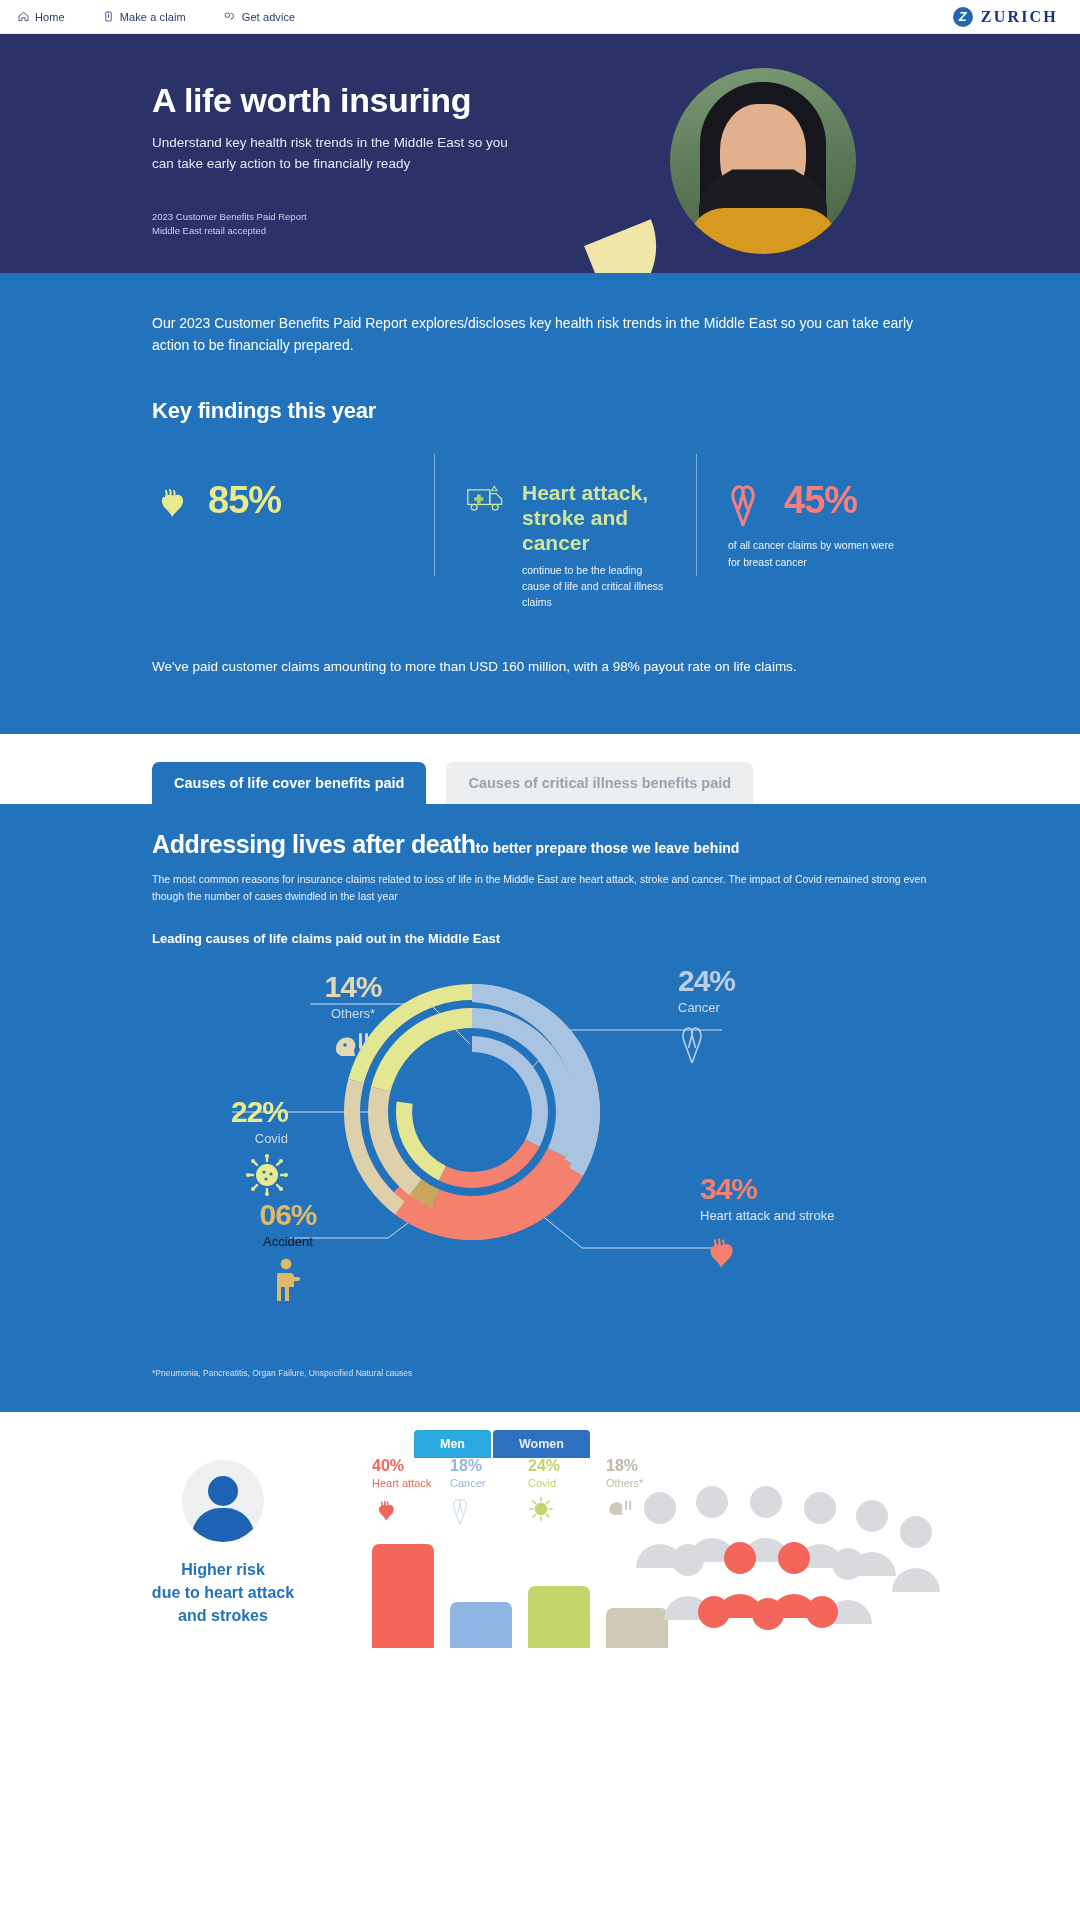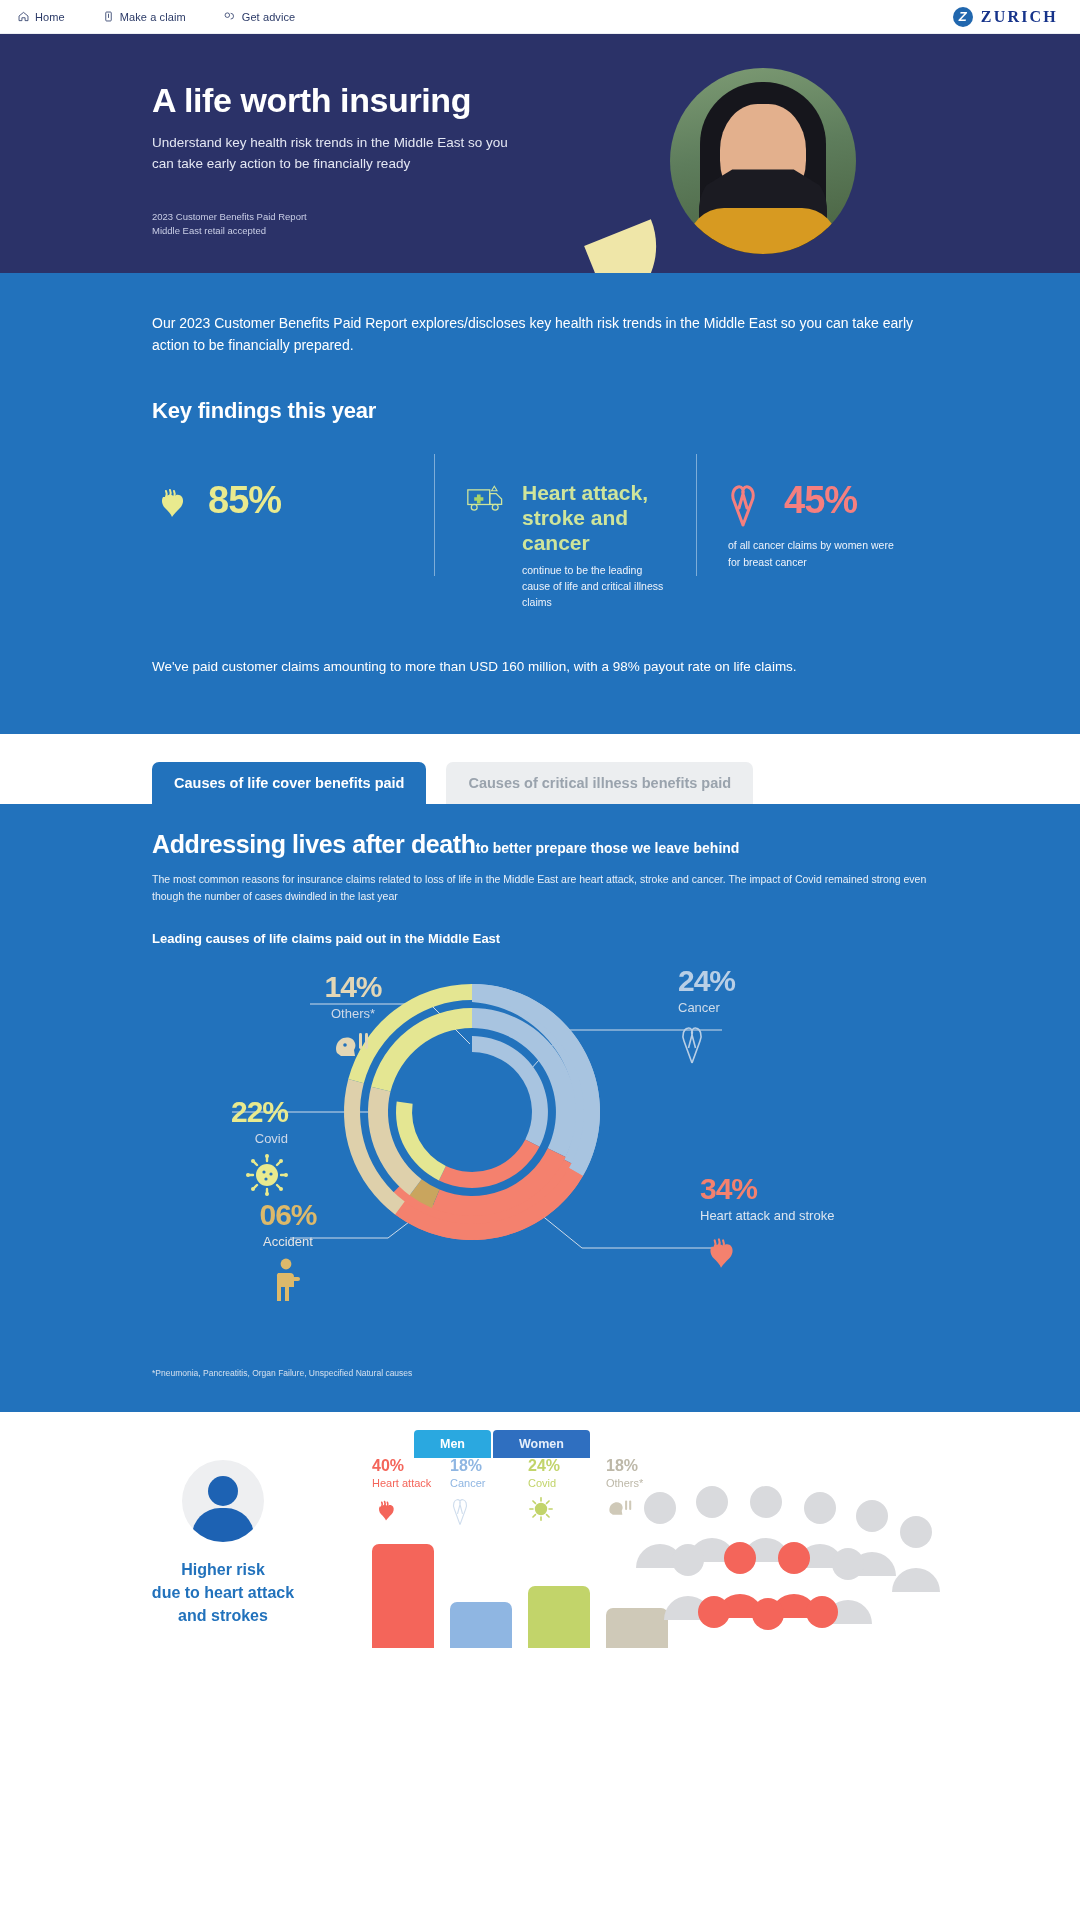--- a/index.html
+++ b/index.html
@@ -197,21 +197,21 @@
   .l-others .pct { color: #e3d7b6; margin-top: 12px; }
   .l-others .nm { color: #cfd9e8; }
   .l-cancer { left: 678px; top: 14px; text-align: left; width: 150px; }
   .l-cancer .pct { color: #b9cfe6; }
   .l-cancer .nm { color: #cfdcea; }
   .l-covid { left: 178px; top: 118px; text-align: right; width: 110px; margin-top: 27px; }
   .l-covid .pct { color: #e9ea8e; }
   .l-covid .nm { color: #cfd9e8; }
   .l-accident { left: 228px; top: 248px; text-align: center; width: 120px; }
   .l-accident .pct { color: #ddb96a; }
-  .l-accident .nm { color: #e5e5e5; }
+  .l-accident .nm { color: #0f172a; }
   .l-heart { left: 700px; top: 222px; text-align: left; width: 220px; }
   .l-heart .pct { color: #f4816e; }
   .l-heart .nm { color: #dbe5f0; }
   .footnote {
     margin: 6px 152px 0 152px; font-size: 8.5px; color: #d4e0ee; font-weight: 300;
   }
 
   
   .gender-section { background: #ffffff; padding: 26px 0 0 0; position: relative; height: 245px; }
   .gender-tabs {

